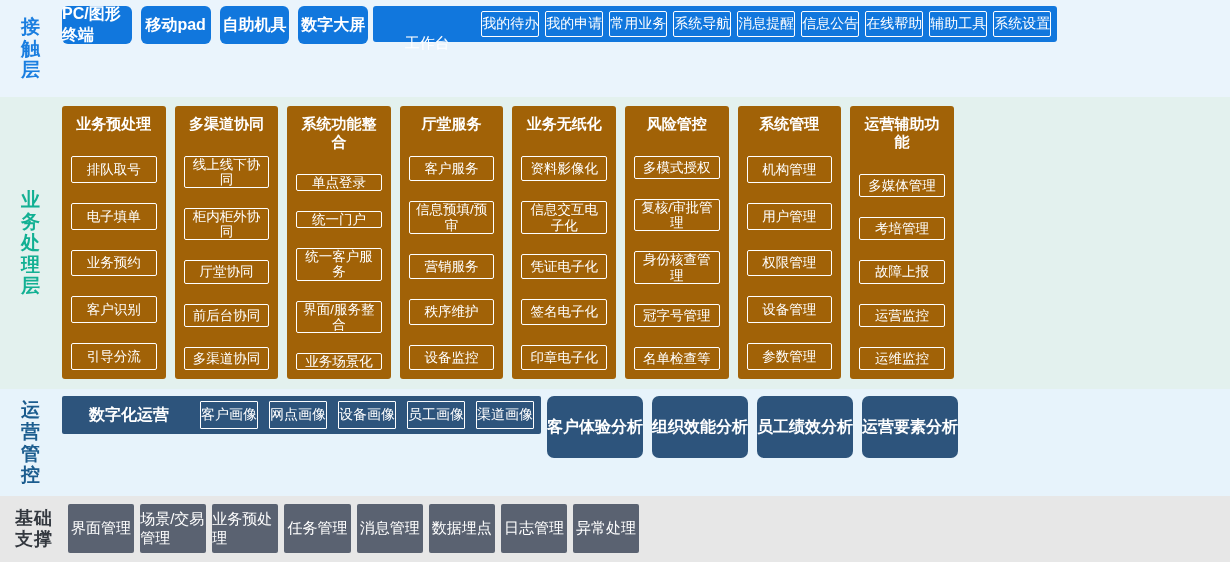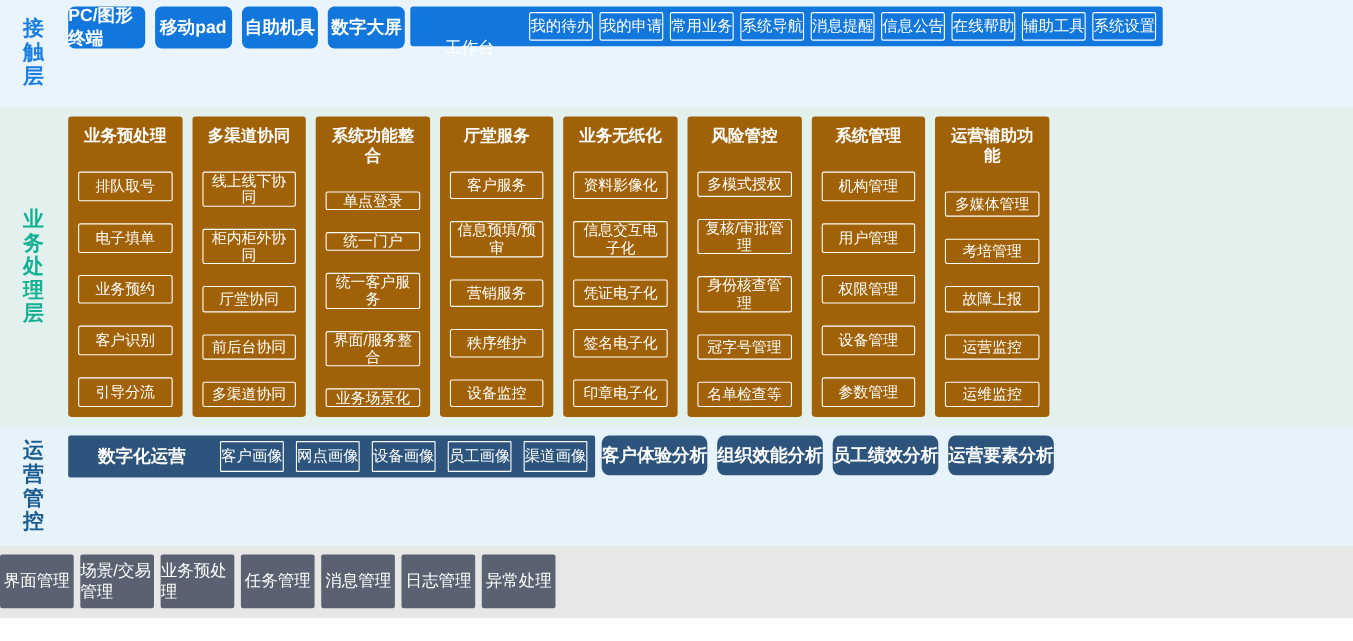--- a/index.html
+++ b/index.html
@@ -78,21 +78,21 @@
   }
   .ops-portrait-title {
     flex: 0 0 120px; display: flex; align-items: center; justify-content: center;
     color: #ffffff; font-size: 16px; font-weight: bold;
   }
   .ops-portrait-item {
     flex: 1 1 0; border: 1px solid #ffffff; border-radius: 1px;
     display: flex; align-items: center; justify-content: center;
     color: #ffffff; font-size: 14px;
   }
-  .ops-analysis-row { display: flex; gap: 9px; height: 36px; }
+  .ops-analysis-row { display: flex; gap: 9px; height: 62px; }
   .ops-analysis-box {
     flex: 1 1 0; background: #2d547c; border-radius: 7px;
     display: flex; align-items: center; justify-content: center;
     color: #ffffff; font-size: 16px; font-weight: bold;
   }
 
   
   .l-base { height: 66px; background: #e7e7e7; }
   .l-base .layer-label { color: #33383f; font-size: 18px; flex-basis: 68px; }
   .l-base .layer-body { padding: 8px 21px 9px 0; border-radius: 32px; }
@@ -236,26 +236,29 @@
       <div class="ops-analysis-row">
         <div class="ops-analysis-box">客户体验分析</div>
         <div class="ops-analysis-box">组织效能分析</div>
         <div class="ops-analysis-box">员工绩效分析</div>
         <div class="ops-analysis-box">运营要素分析</div>
       </div>
     </div>
   </section>
 
   <section class="layer l-base">
+    <div class="layer-label" style="white-space: pre;">基础
+支撑</div>
     <div class="layer-body">
       <div class="base-row">
         <div class="base-box">界面管理</div>
         <div class="base-box">场景/交易管理</div>
         <div class="base-box">业务预处理</div>
         <div class="base-box">任务管理</div>
         <div class="base-box">消息管理</div>
+        <div class="base-box">数据埋点</div>
         <div class="base-box">日志管理</div>
         <div class="base-box">异常处理</div>
       </div>
     </div>
   </section>
 
 </div>
 
 </body></html>

